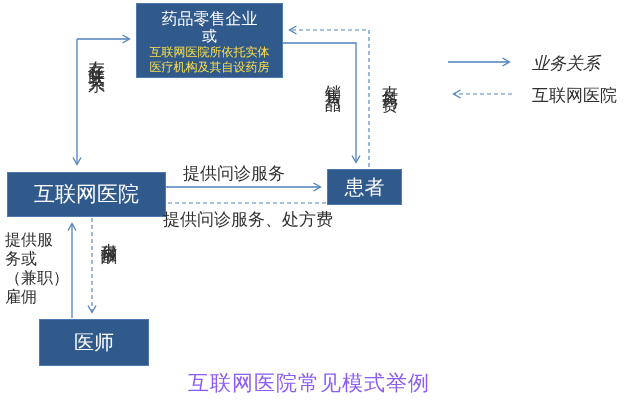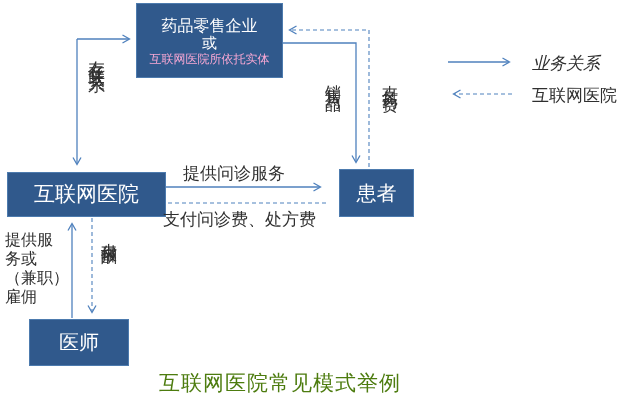--- a/index.html
+++ b/index.html
@@ -10,39 +10,39 @@
   svg.connectors{position:absolute;left:0;top:0;pointer-events:none;}
   .box{
     position:absolute;background:#30598C;border:1px solid #4d7bae;
     color:#ffffff;display:flex;flex-direction:column;align-items:center;
     justify-content:center;text-align:center;box-sizing:border-box;
     line-height:1.15;
   }
   .box-pharmacy{left:136px;top:3px;width:147px;height:75px;padding-top:2px;}
   .box-pharmacy .l1{font-size:16px;line-height:19px;}
   .box-pharmacy .l2{font-size:15px;line-height:17px;}
-  .box-pharmacy .l3,.box-pharmacy .l4{font-size:12px;line-height:15px;color:#f9a8d4;font-family:"Liberation Sans","DejaVu Sans",sans-serif;}
+  .box-pharmacy .l3,.box-pharmacy .l4{font-size:12px;line-height:15px;color:#fde047;font-family:"Liberation Sans","DejaVu Sans",sans-serif;}
   .box-hospital{left:7px;top:172px;width:159px;height:45px;font-size:21px;}
-  .box-patient{left:339px;top:169px;width:75px;height:48px;font-size:20px;}
-  .box-doctor{left:29px;top:319px;width:100px;height:47px;font-size:20px;}
+  .box-patient{left:327px;top:169px;width:75px;height:36px;font-size:20px;}
+  .box-doctor{left:39px;top:319px;width:110px;height:47px;font-size:20px;}
   .lbl{position:absolute;color:#2f2f2f;font-size:16px;white-space:nowrap;}
   .vert{writing-mode:vertical-rl;text-orientation:upright;}
   .lbl-assoc{left:85px;top:47px;letter-spacing:3px;font-size:17px;}
   .lbl-sell{left:322px;top:72px;letter-spacing:4px;}
   .lbl-paydrug{left:379px;top:72px;letter-spacing:4px;}
   .lbl-consult{left:183px;top:162px;font-size:17px;}
   .lbl-payconsult{left:163px;top:208px;font-size:17px;}
   .lbl-provide{left:5px;top:230px;font-size:16px;line-height:19px;white-space:normal;width:72px;}
   .lbl-payroll{left:98px;top:230px;letter-spacing:2px;}
   .legend-lbl{font-size:17px;color:#2f2f2f;}
   .lbl-legend-biz{left:532px;top:52px;font-style:italic;}
   .lbl-legend-fund{left:532px;top:84px;}
   .title{
-    position:absolute;left:130px;top:369px;width:300px;text-align:center;
-    font-size:21px;color:#4d7c0f;letter-spacing:1px;
+    position:absolute;left:130px;top:369px;width:300px;text-align:right;
+    font-size:21px;color:#8b5cf6;letter-spacing:1px;
   }
 </style>
 </head>
 <body>
 
 <div class="canvas">
 
   <svg class="connectors" width="641" height="404" viewBox="0 0 641 404">
     <defs>
       <marker id="arr" markerUnits="userSpaceOnUse" markerWidth="11" markerHeight="11" refX="7.5" refY="5" orient="auto">
@@ -66,20 +66,21 @@
     <path d="M 92 218 V 312" fill="none" stroke="#4F81BD" stroke-width="1.1" stroke-dasharray="4 3" marker-end="url(#arr)"></path>
 
     <path d="M 448 62 H 509" fill="none" stroke="#4F81BD" stroke-width="1.3" marker-end="url(#arr)"></path>
     <path d="M 512 94 H 454" fill="none" stroke="#4F81BD" stroke-width="1.1" stroke-dasharray="4 3" marker-end="url(#arr)"></path>
   </svg>
 
   <div class="box box-pharmacy">
     <div class="l1">药品零售企业</div>
     <div class="l2">或</div>
     <div class="l3">互联网医院所依托实体</div>
+    <div class="l4">医疗机构及其自设药房</div>
   </div>
 
   <div class="box box-hospital">
     <div>互联网医院</div>
   </div>
 
   <div class="box box-patient">
     <div>患者</div>
   </div>
 
@@ -88,21 +89,21 @@
   </div>
 
   <div class="lbl vert lbl-assoc">存在关联关系</div>
 
   <div class="lbl vert lbl-sell">销售药品</div>
 
   <div class="lbl vert lbl-paydrug">支付药费</div>
 
   <div class="lbl lbl-consult">提供问诊服务</div>
 
-  <div class="lbl lbl-payconsult">支付问诊费、处方费</div>
+  <div class="lbl lbl-payconsult">提供问诊服务、处方费</div>
 
   <div class="lbl lbl-provide">
     <div>提供服</div>
     <div>务或</div>
     <div>（兼职）</div>
     <div>雇佣</div>
   </div>
 
   <div class="lbl vert lbl-payroll">支付报酬</div>
 

